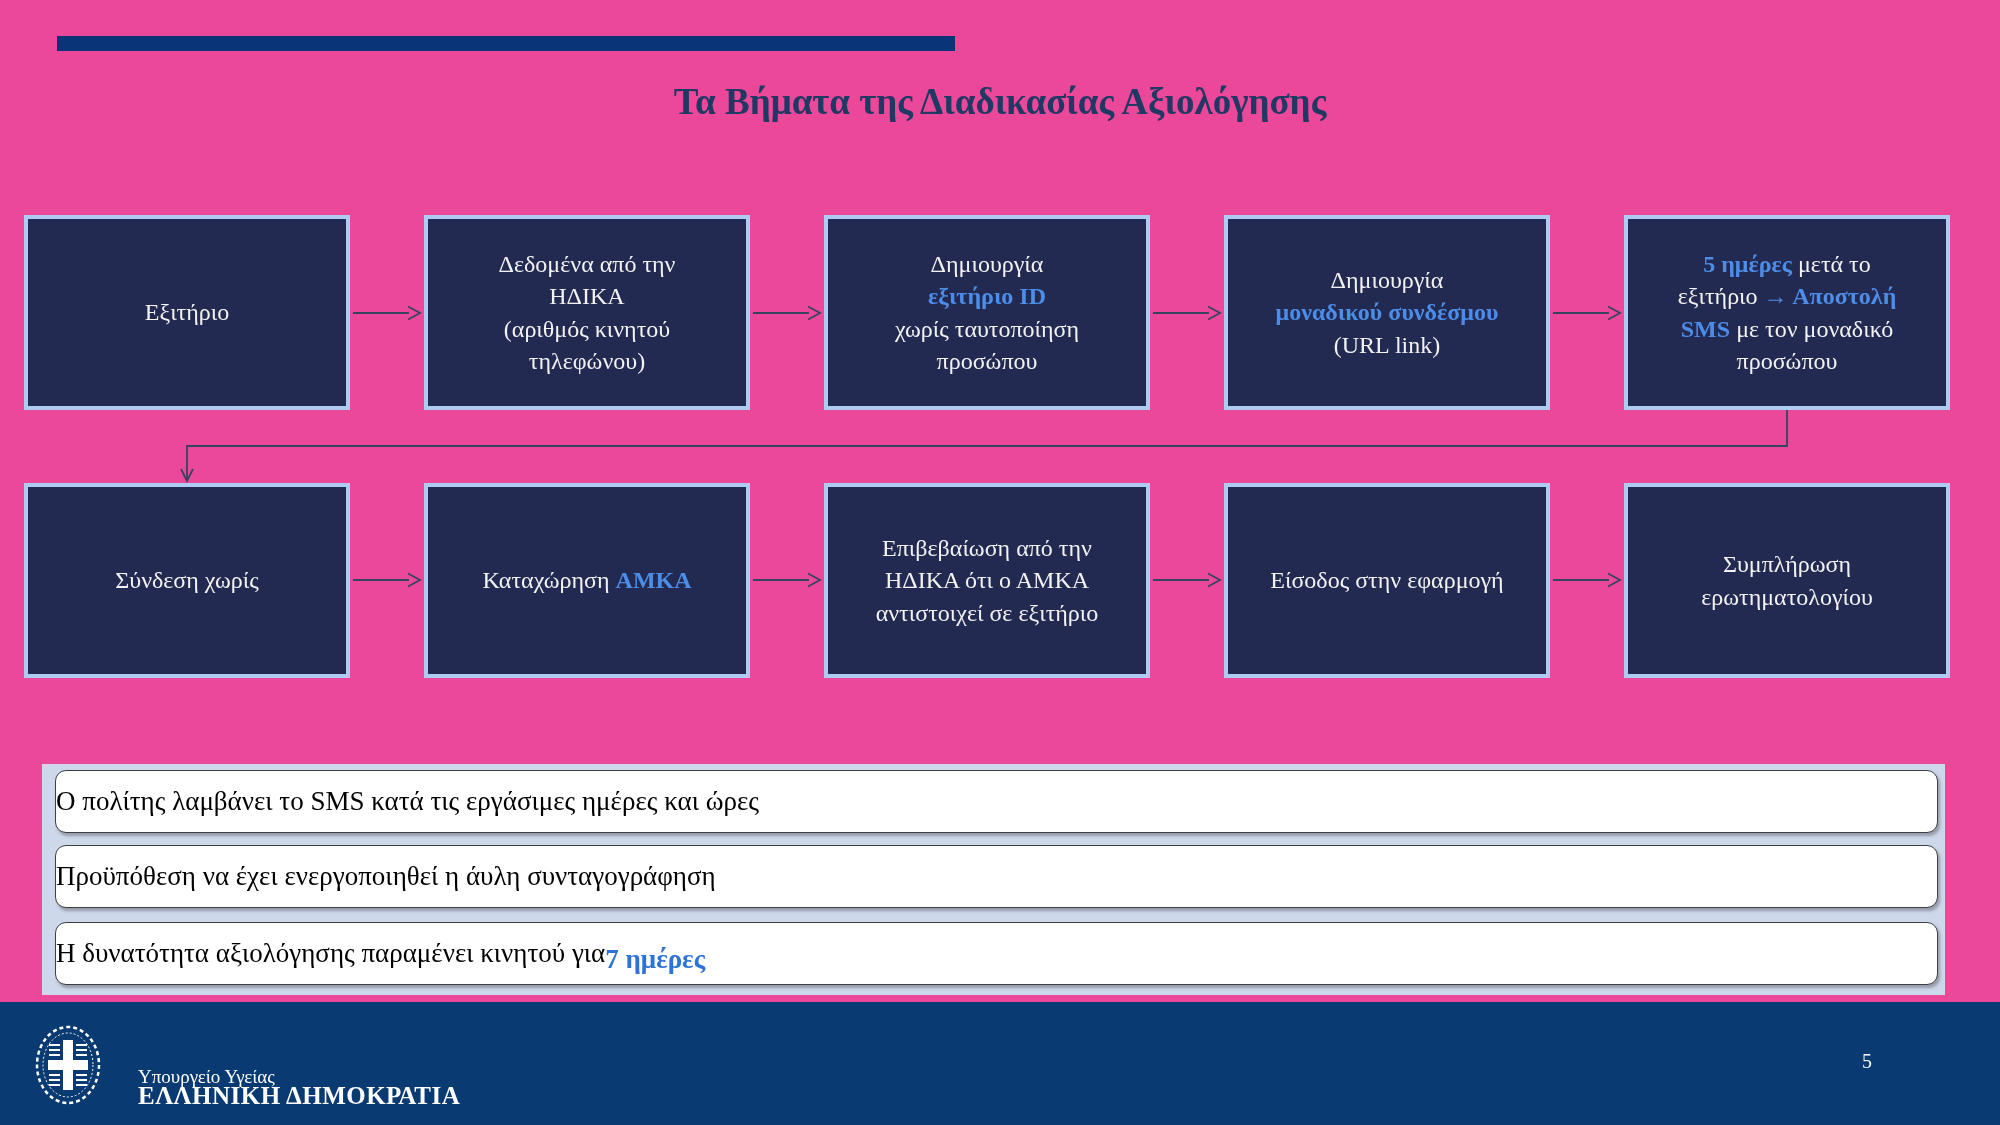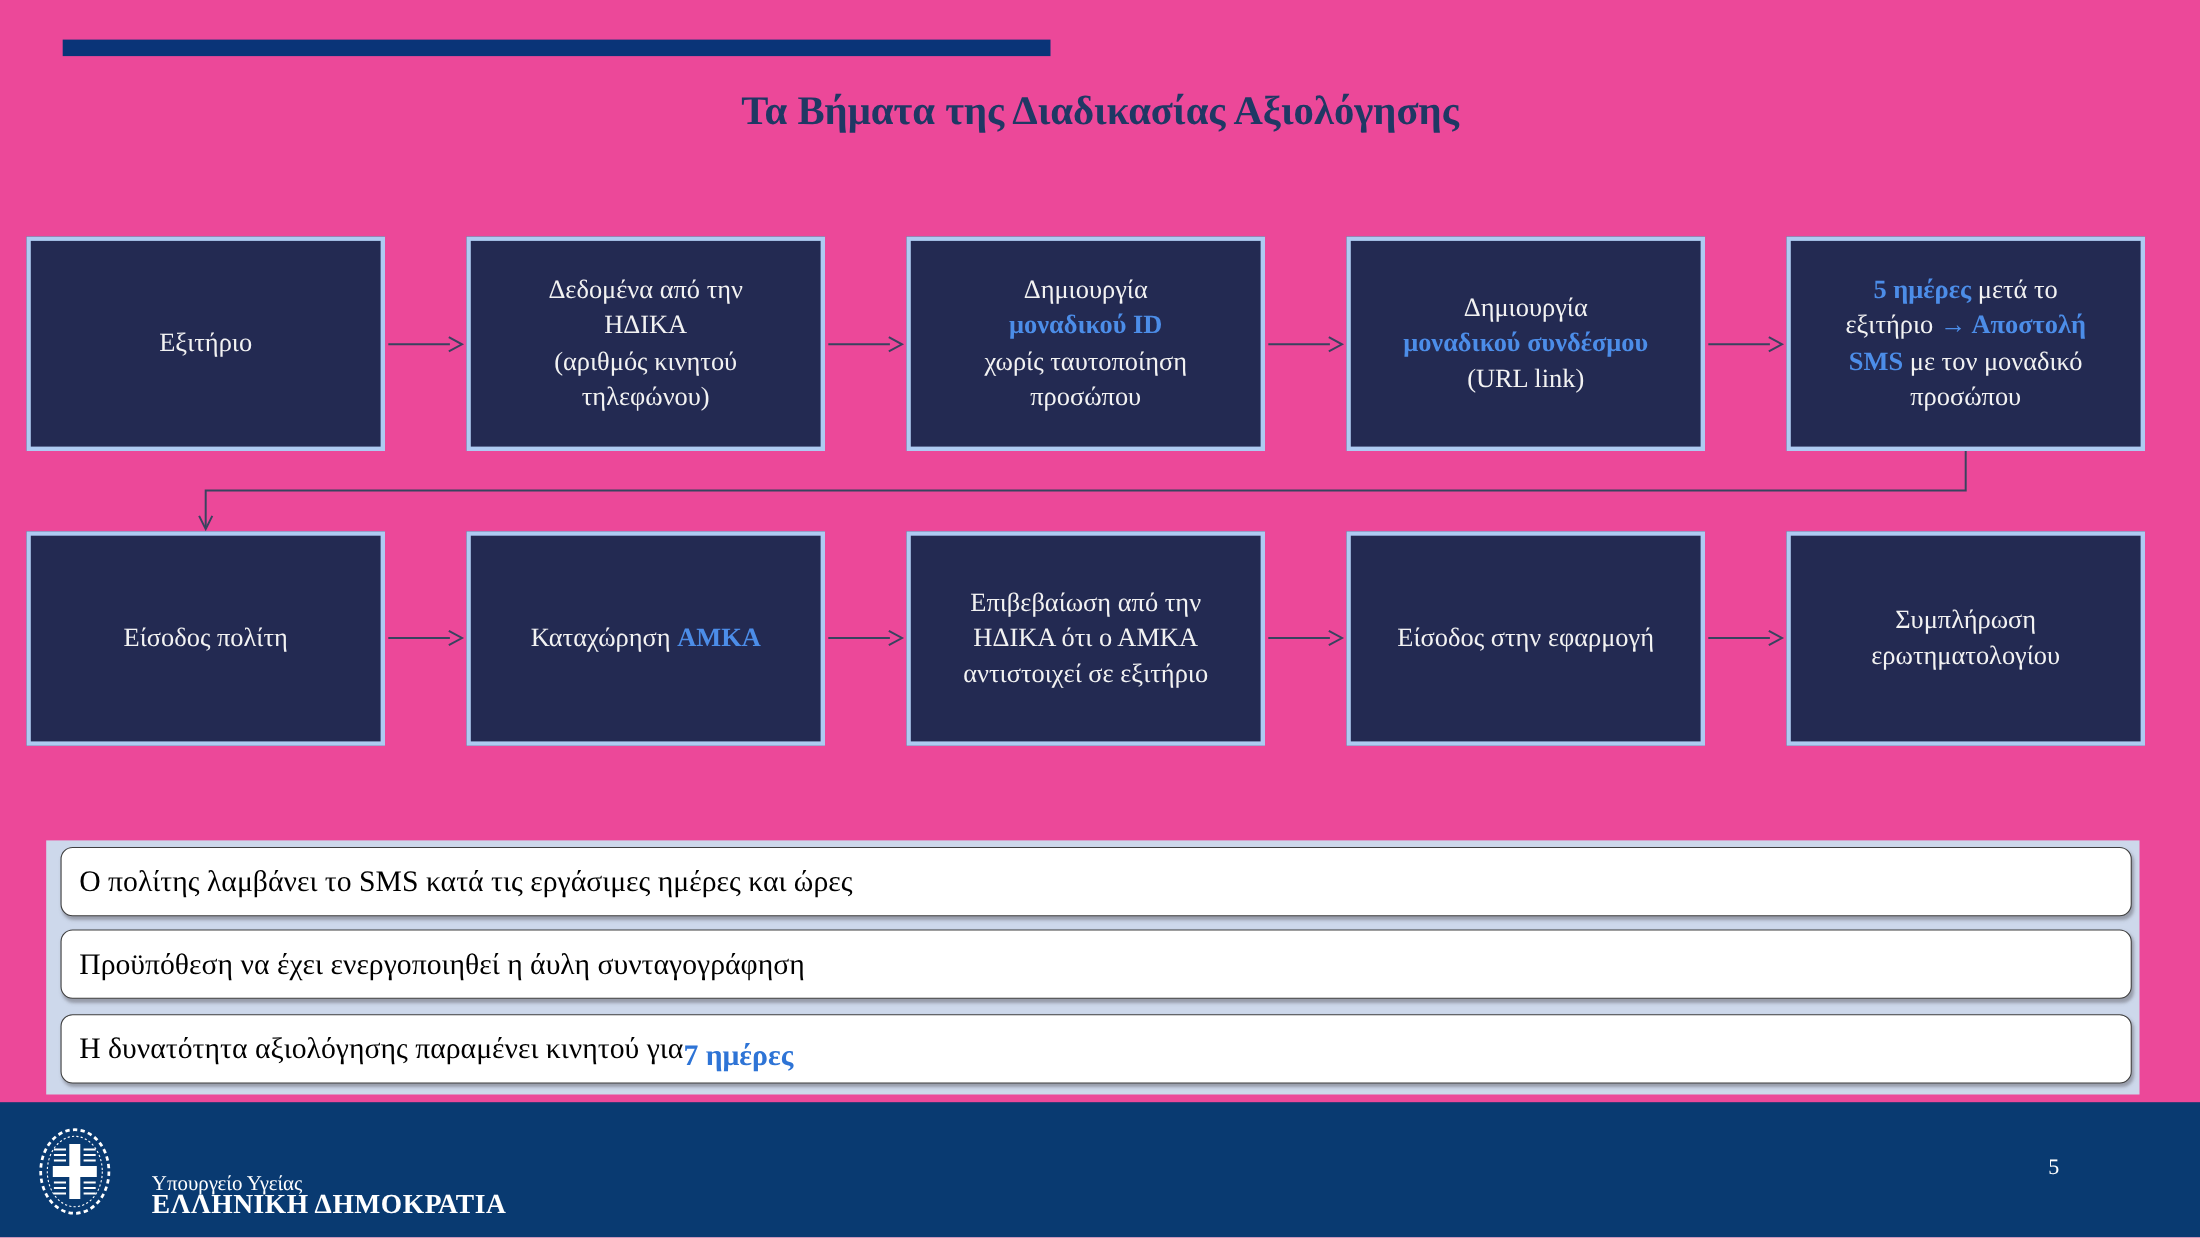--- a/index.html
+++ b/index.html
@@ -22,21 +22,21 @@
   .accent{color:#4C8DE8;font-weight:bold;}
   .harrow{position:absolute;}
   .harrow line,.harrow polyline{stroke:#39435F;stroke-width:1.8;fill:none;}
   .elbow{position:absolute;left:0;top:408px;}
   .elbow polyline{stroke:#39435F;stroke-width:1.8;fill:none;}
   .notes-backing{position:absolute;left:42px;top:764px;width:1903px;height:231px;background:#CDD8EB;}
   .note{
     position:absolute;left:55px;width:1883px;height:63px;box-sizing:border-box;
     background:#FFFFFF;border:1px solid #3F3F3F;border-radius:11px;
     box-shadow:2px 3px 3px rgba(105,105,115,0.55);
-    display:flex;align-items:center;padding-left:16px;
+    display:flex;align-items:center;
     font-size:27px;color:#000000;
   }
   .note-accent{color:#2E74D6;font-weight:bold;margin-top:12px;}
   .footer{position:absolute;left:0;top:1002px;width:2000px;height:123px;background:#093A71;}
   .emblem{position:absolute;left:33px;top:1024px;}
   .footer-org{position:absolute;left:138px;top:1082px;font-size:25px;font-weight:bold;color:#FFFFFF;letter-spacing:0.5px;}
   .footer-dept{position:absolute;left:138px;top:1066px;font-size:19px;color:#FFFFFF;}
   .page-number{position:absolute;left:1862px;top:1050px;font-size:20px;color:#FFFFFF;}
 </style>
 </head>
@@ -59,21 +59,21 @@
       <span>Δεδομένα από την</span><br>
       <span>ΗΔΙΚΑ</span><br>
       <span>(αριθμός κινητού</span><br>
       <span>τηλεφώνου)</span>
     </div>
   </div>
 
   <div class="box" style="left:824px;top:215px">
     <div>
       <span>Δημιουργία</span><br>
-      <span class="accent">μοναδικού ID</span><br>
+      <span class="accent">εξιτήριο ID</span><br>
       <span>χωρίς ταυτοποίηση</span><br>
       <span>προσώπου</span>
     </div>
   </div>
 
   <div class="box" style="left:1224px;top:215px">
     <div>
       <span>Δημιουργία</span><br>
       <span class="accent">μοναδικού συνδέσμου</span><br>
       <span>(URL link)</span>
@@ -106,21 +106,21 @@
       <polyline points="56,2.5 68,9 56,15.5"></polyline>
     </svg>
 
   <svg class="elbow" width="2000" height="80">
     <polyline points="1787,2 1787,38 187,38 187,72"></polyline>
     <polyline points="181,61 187,73 193,61"></polyline>
   </svg>
 
   <div class="box" style="left:24px;top:483px">
     <div>
-      <span>Είσοδος πολίτη</span>
+      <span>Σύνδεση χωρίς</span>
     </div>
   </div>
 
   <div class="box" style="left:824px;top:483px">
     <div>
       <span>Επιβεβαίωση από την</span><br>
       <span>ΗΔΙΚΑ ότι ο ΑΜΚΑ</span><br>
       <span>αντιστοιχεί σε εξιτήριο</span>
     </div>
   </div>

